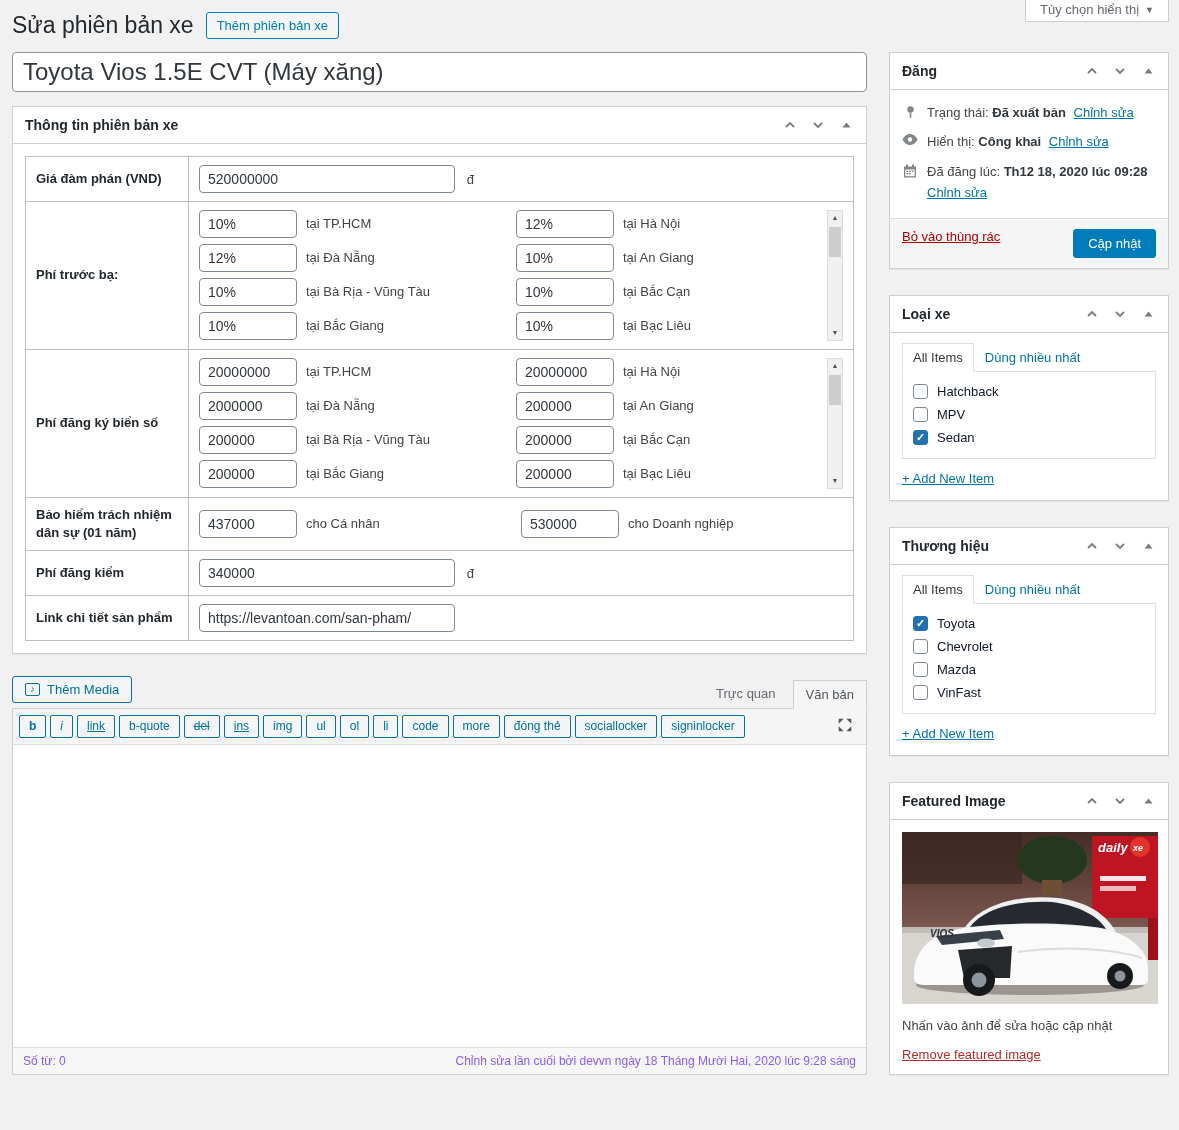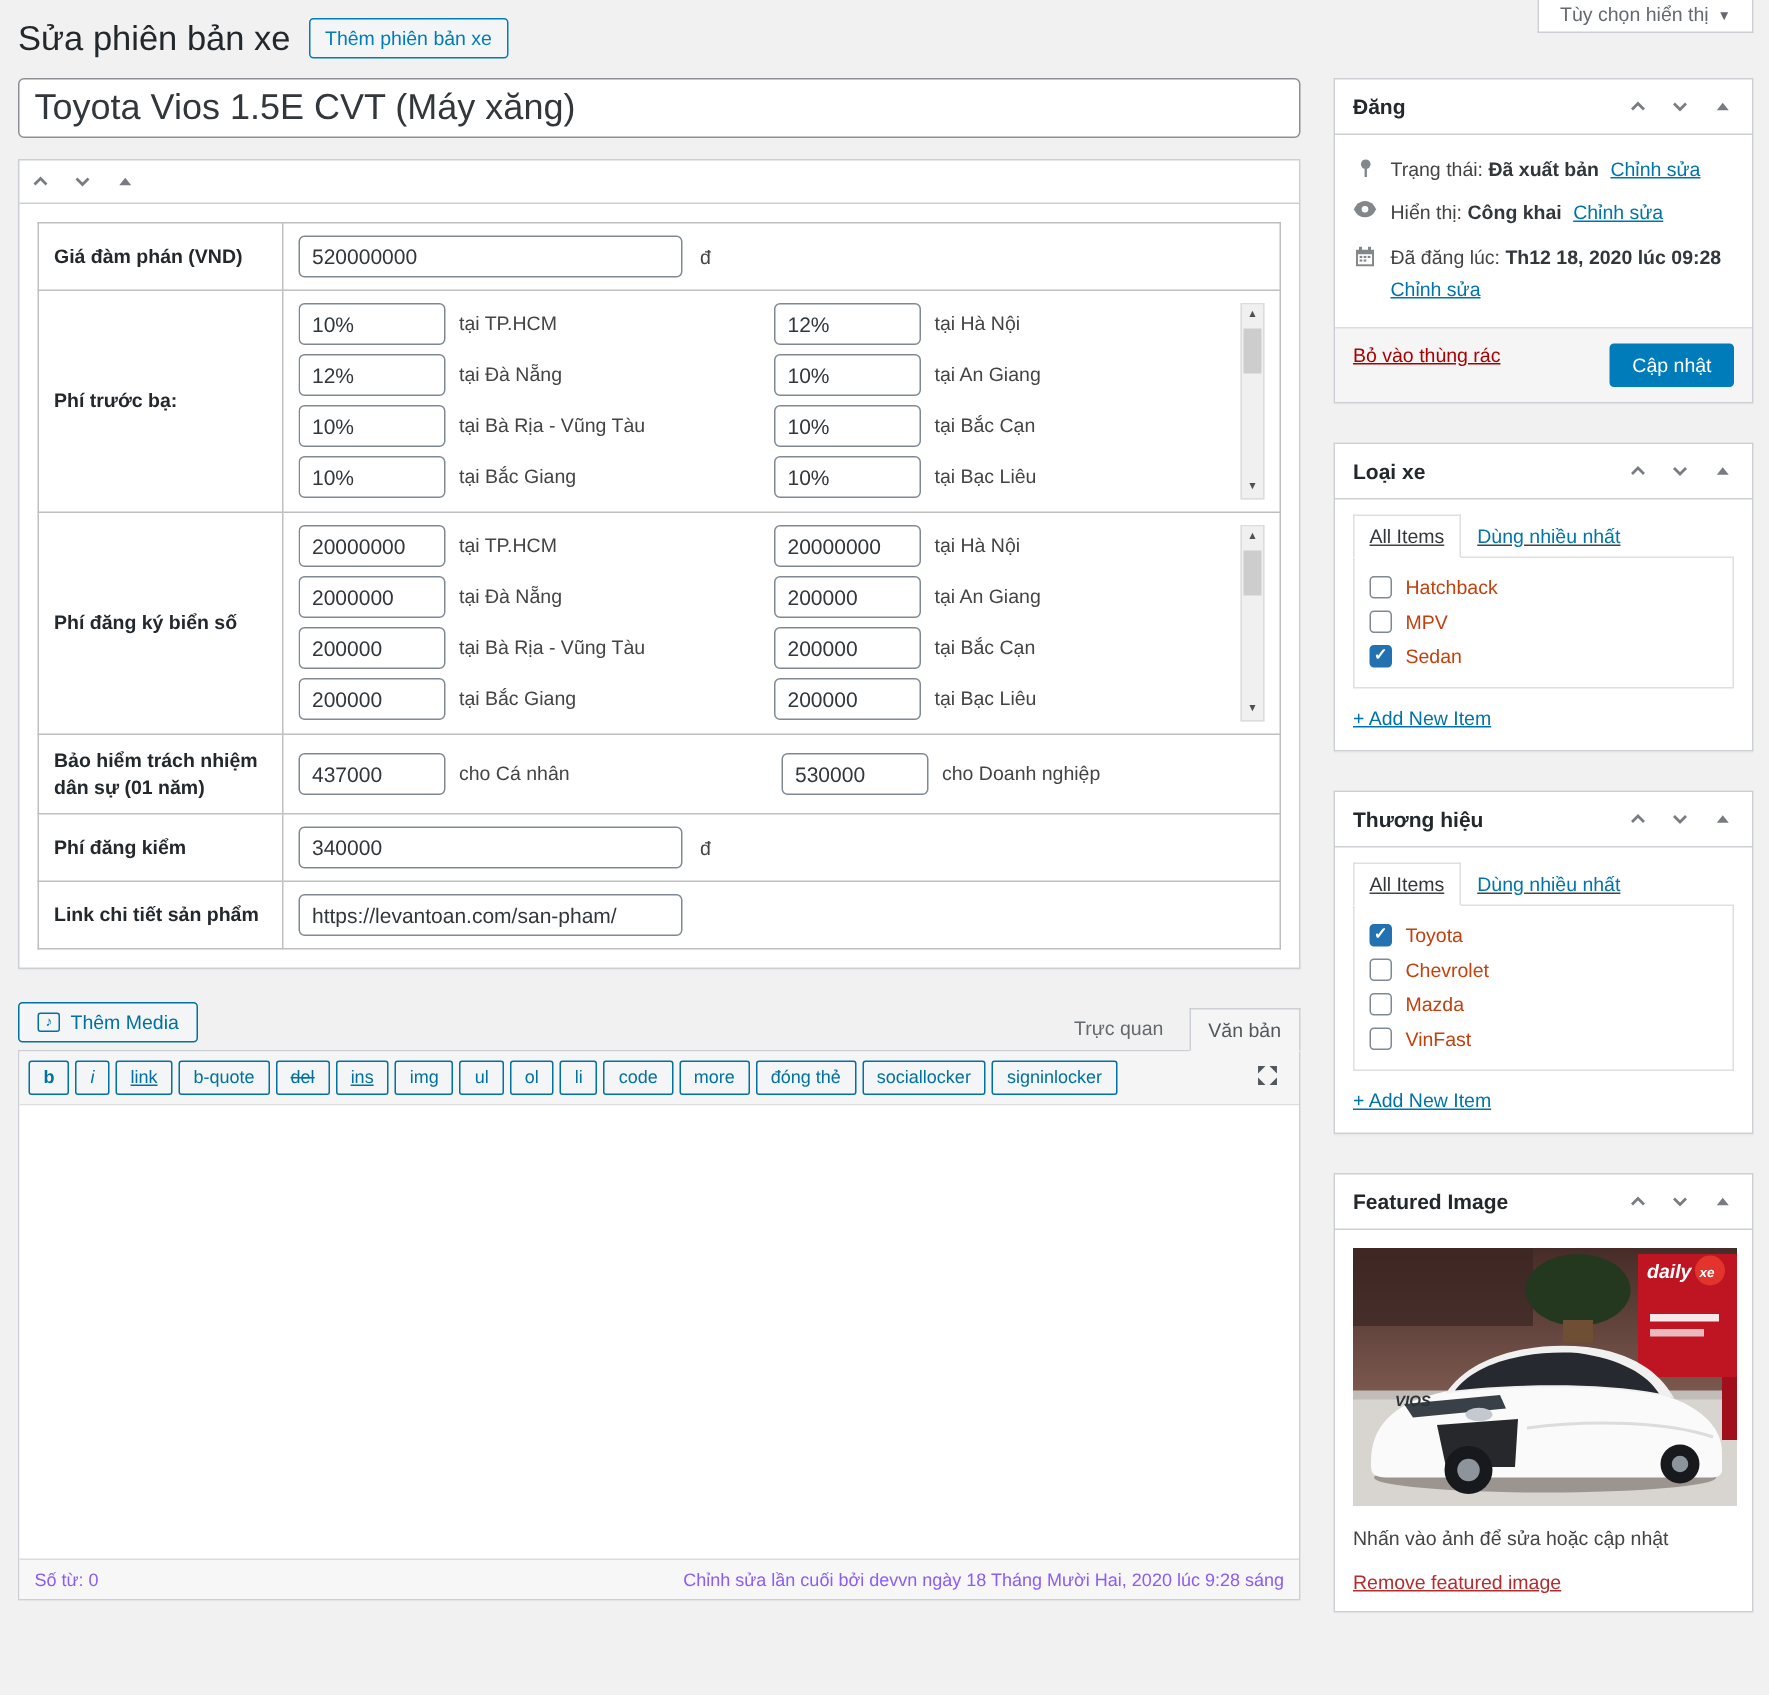--- a/index.html
+++ b/index.html
@@ -129,28 +129,28 @@
     background:#f5f5f5; border-top:1px solid #ddd; padding:10px 12px;
   }
   .trash-link { color:#a00; text-decoration:underline; }
   .update-btn {
     background:#007cba; border:1px solid #007cba; color:#fff;
     border-radius:3px; padding:6px 14px; font-size:13px;
   }
 
   
   .tax-inside { padding:10px 12px 14px; }
-  .cat-tabs { display:flex; align-items:flex-start; position:relative; z-index:2; margin-bottom:-1px;text-decoration:underline; }
+  .cat-tabs { display:flex; align-items:flex-start; position:relative; z-index:2; margin-bottom:-1px; }
   .cat-tab-active {
     background:#fff; border:1px solid #dfdfdf; border-bottom-color:#fff;
     color:#32373c; font-size:13px; padding:6px 10px;
   }
   .cat-tab-link { background:none; border:1px solid transparent; color:#0073aa; font-size:13px; padding:6px 10px; }
   .cat-panel { border:1px solid #dfdfdf; background:#fff; padding:8px 0 9px; position:relative; z-index:1; }
-  .cat-item { display:flex; align-items:flex-start; gap:9px; padding:4px 10px; color:#c2410c; cursor:pointer; }
+  .cat-item { display:flex; align-items:flex-start; gap:9px; padding:4px 10px; color:#0f172a; cursor:pointer; }
   .cb {
     width:15px; height:15px; border:1px solid #7e8993; border-radius:3px; background:#fff; flex-shrink:0;
   }
   .cb.checked { background:#2271b1; border-color:#2271b1; }
   .cb.checked::after { content:"✓"; display:block; color:#fff; font-size:11px; font-weight:700; line-height:13px; text-align:center; }
   .add-new-item { display:inline-block; margin-top:12px; color:#0073aa; text-decoration:underline; }
 
   
   .feat-inside { padding:12px; }
   .feat-img { width:256px; cursor:pointer; line-height:0; }
@@ -175,20 +175,21 @@
 
   <div class="columns">
 
     <div class="main-col">
 
       <input class="title-input" type="text" value="Toyota Vios 1.5E CVT (Máy xăng)" style="">
 
       
       <div class="postbox">
         <div class="postbox-header">
+          <div class="hndl">Thông tin phiên bản xe</div>
           <div class="handle-actions">
             <button class="handle-btn">
                 <svg width="12" height="12" viewBox="0 0 12 12">
                   <path d="M2 8l4-4 4 4" fill="none" stroke="#787c82" stroke-width="1.8"></path>
                 </svg>
               </button>
             <button class="handle-btn">
                 <svg width="12" height="12" viewBox="0 0 12 12">
                   <path d="M2 4l4 4 4-4" fill="none" stroke="#787c82" stroke-width="1.8"></path>
                 </svg>

